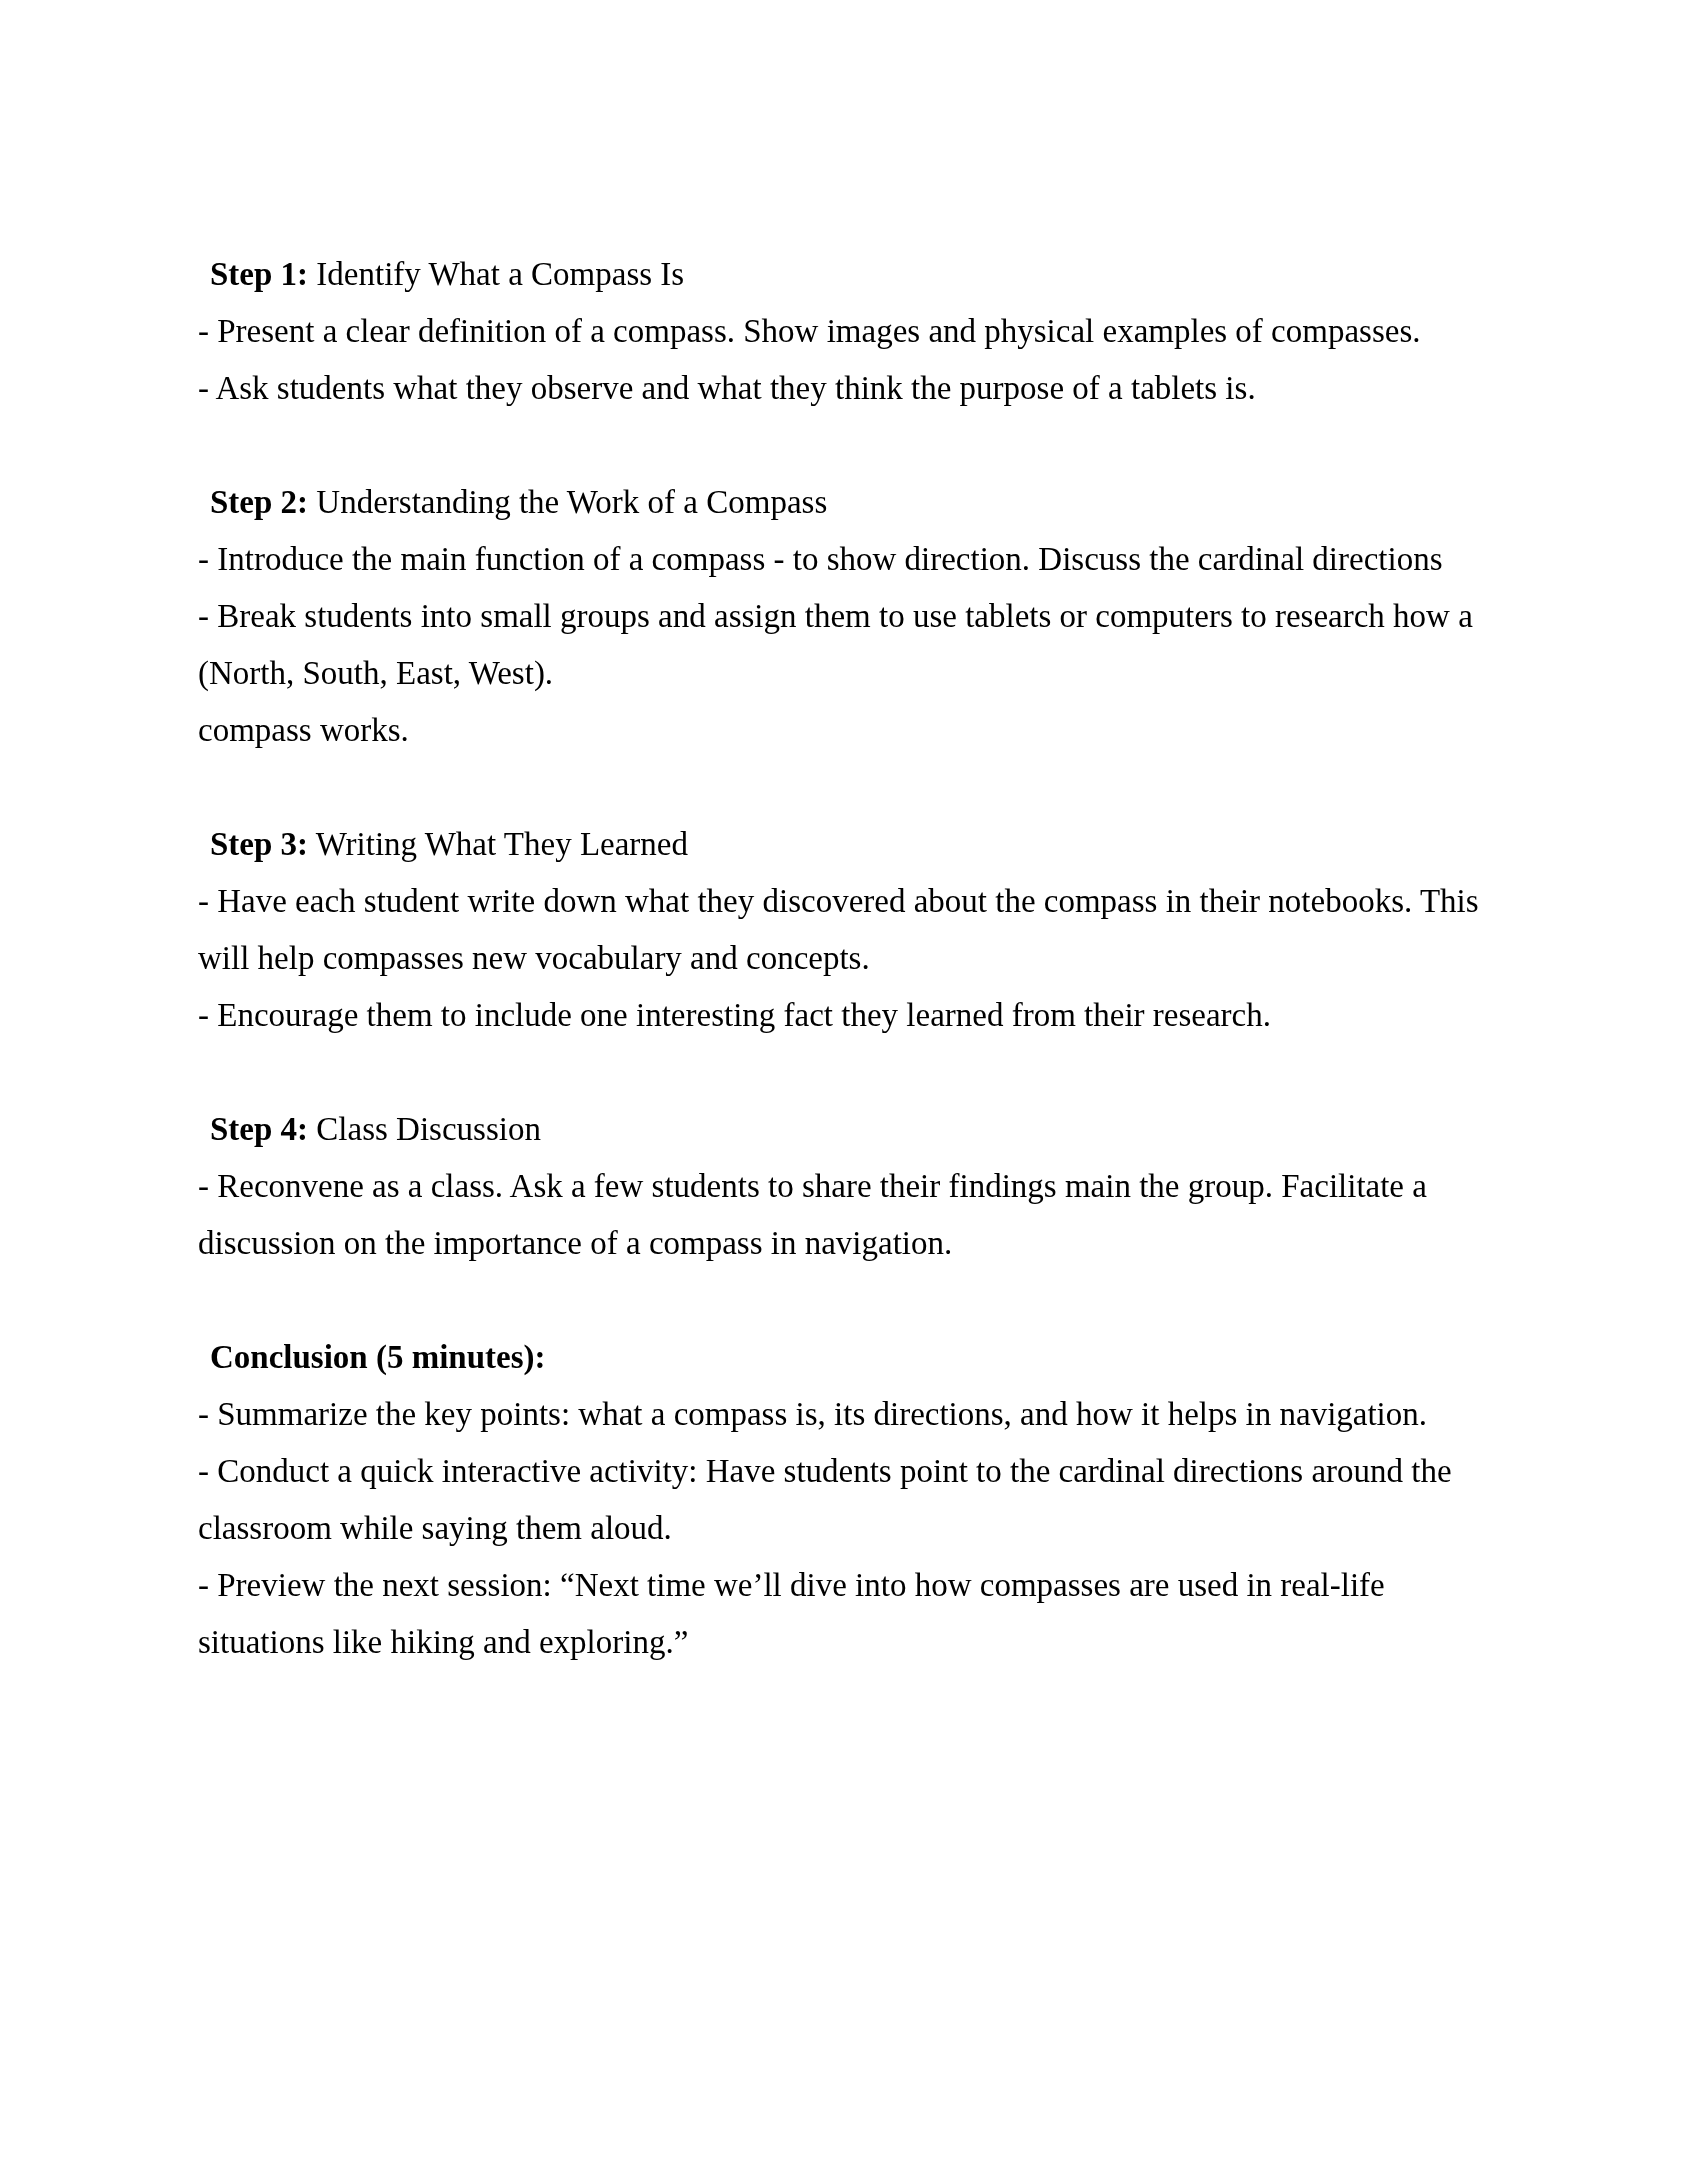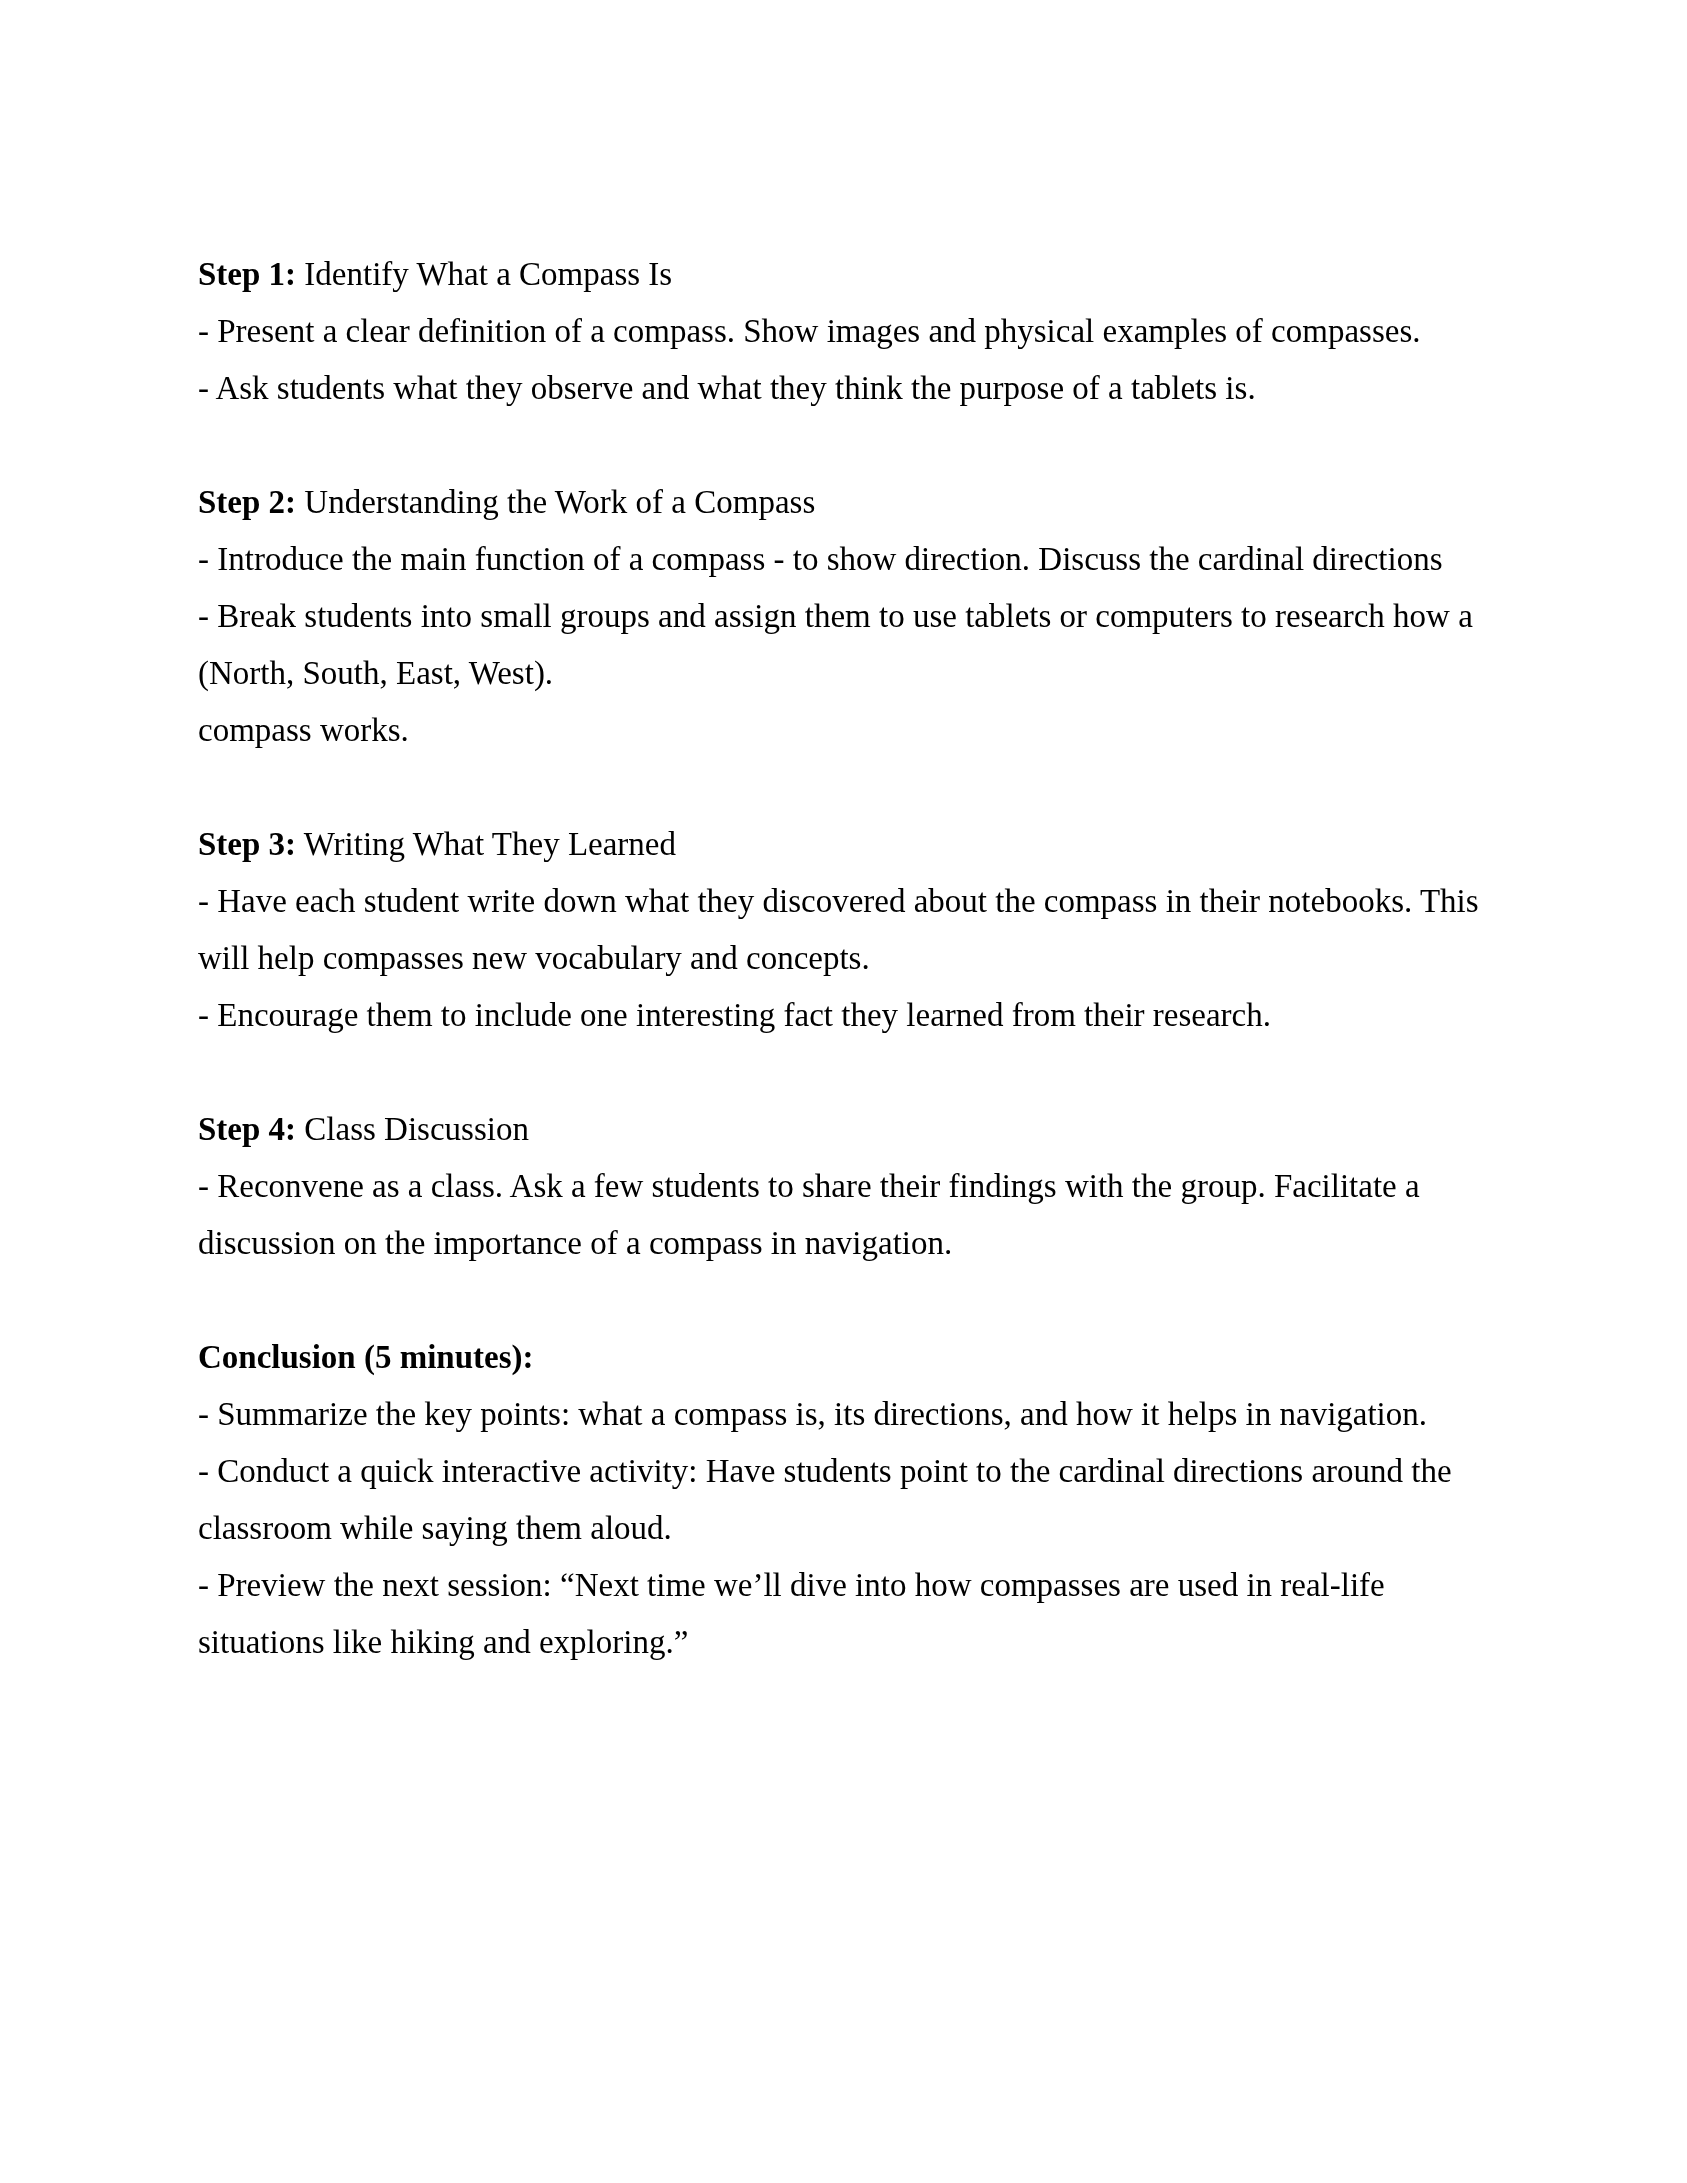--- a/index.html
+++ b/index.html
@@ -27,20 +27,21 @@
     display: block;
     white-space: nowrap;
     height: 57px;
   }
   .blank {
     display: block;
     height: 57px;
   }
   .bold {
     font-weight: bold;
+    margin-left: 12px;
   }
   .section {
     display: block;
   }
 </style>
 </head>
 <body>
 
 <div class="page">
 
@@ -63,21 +64,21 @@
   <div class="section">
     <div class="line"><span class="bold">Step 3:</span><span> Writing What They Learned</span></div>
     <div class="line">- Have each student write down what they discovered about the compass in their notebooks. This</div>
     <div class="line">will help compasses new vocabulary and concepts.</div>
     <div class="line">- Encourage them to include one interesting fact they learned from their research.</div>
   </div>
   <div class="blank"></div>
 
   <div class="section">
     <div class="line"><span class="bold">Step 4:</span><span> Class Discussion</span></div>
-    <div class="line">- Reconvene as a class. Ask a few students to share their findings with the group. Facilitate a</div>
+    <div class="line">- Reconvene as a class. Ask a few students to share their findings main the group. Facilitate a</div>
     <div class="line">discussion on the importance of a compass in navigation.</div>
   </div>
   <div class="blank"></div>
 
   <div class="section">
     <div class="line"><span class="bold">Conclusion (5 minutes):</span><span></span></div>
     <div class="line">- Summarize the key points: what a compass is, its directions, and how it helps in navigation.</div>
     <div class="line">- Conduct a quick interactive activity: Have students point to the cardinal directions around the</div>
     <div class="line">classroom while saying them aloud.</div>
     <div class="line">- Preview the next session: “Next time we’ll dive into how compasses are used in real-life</div>

